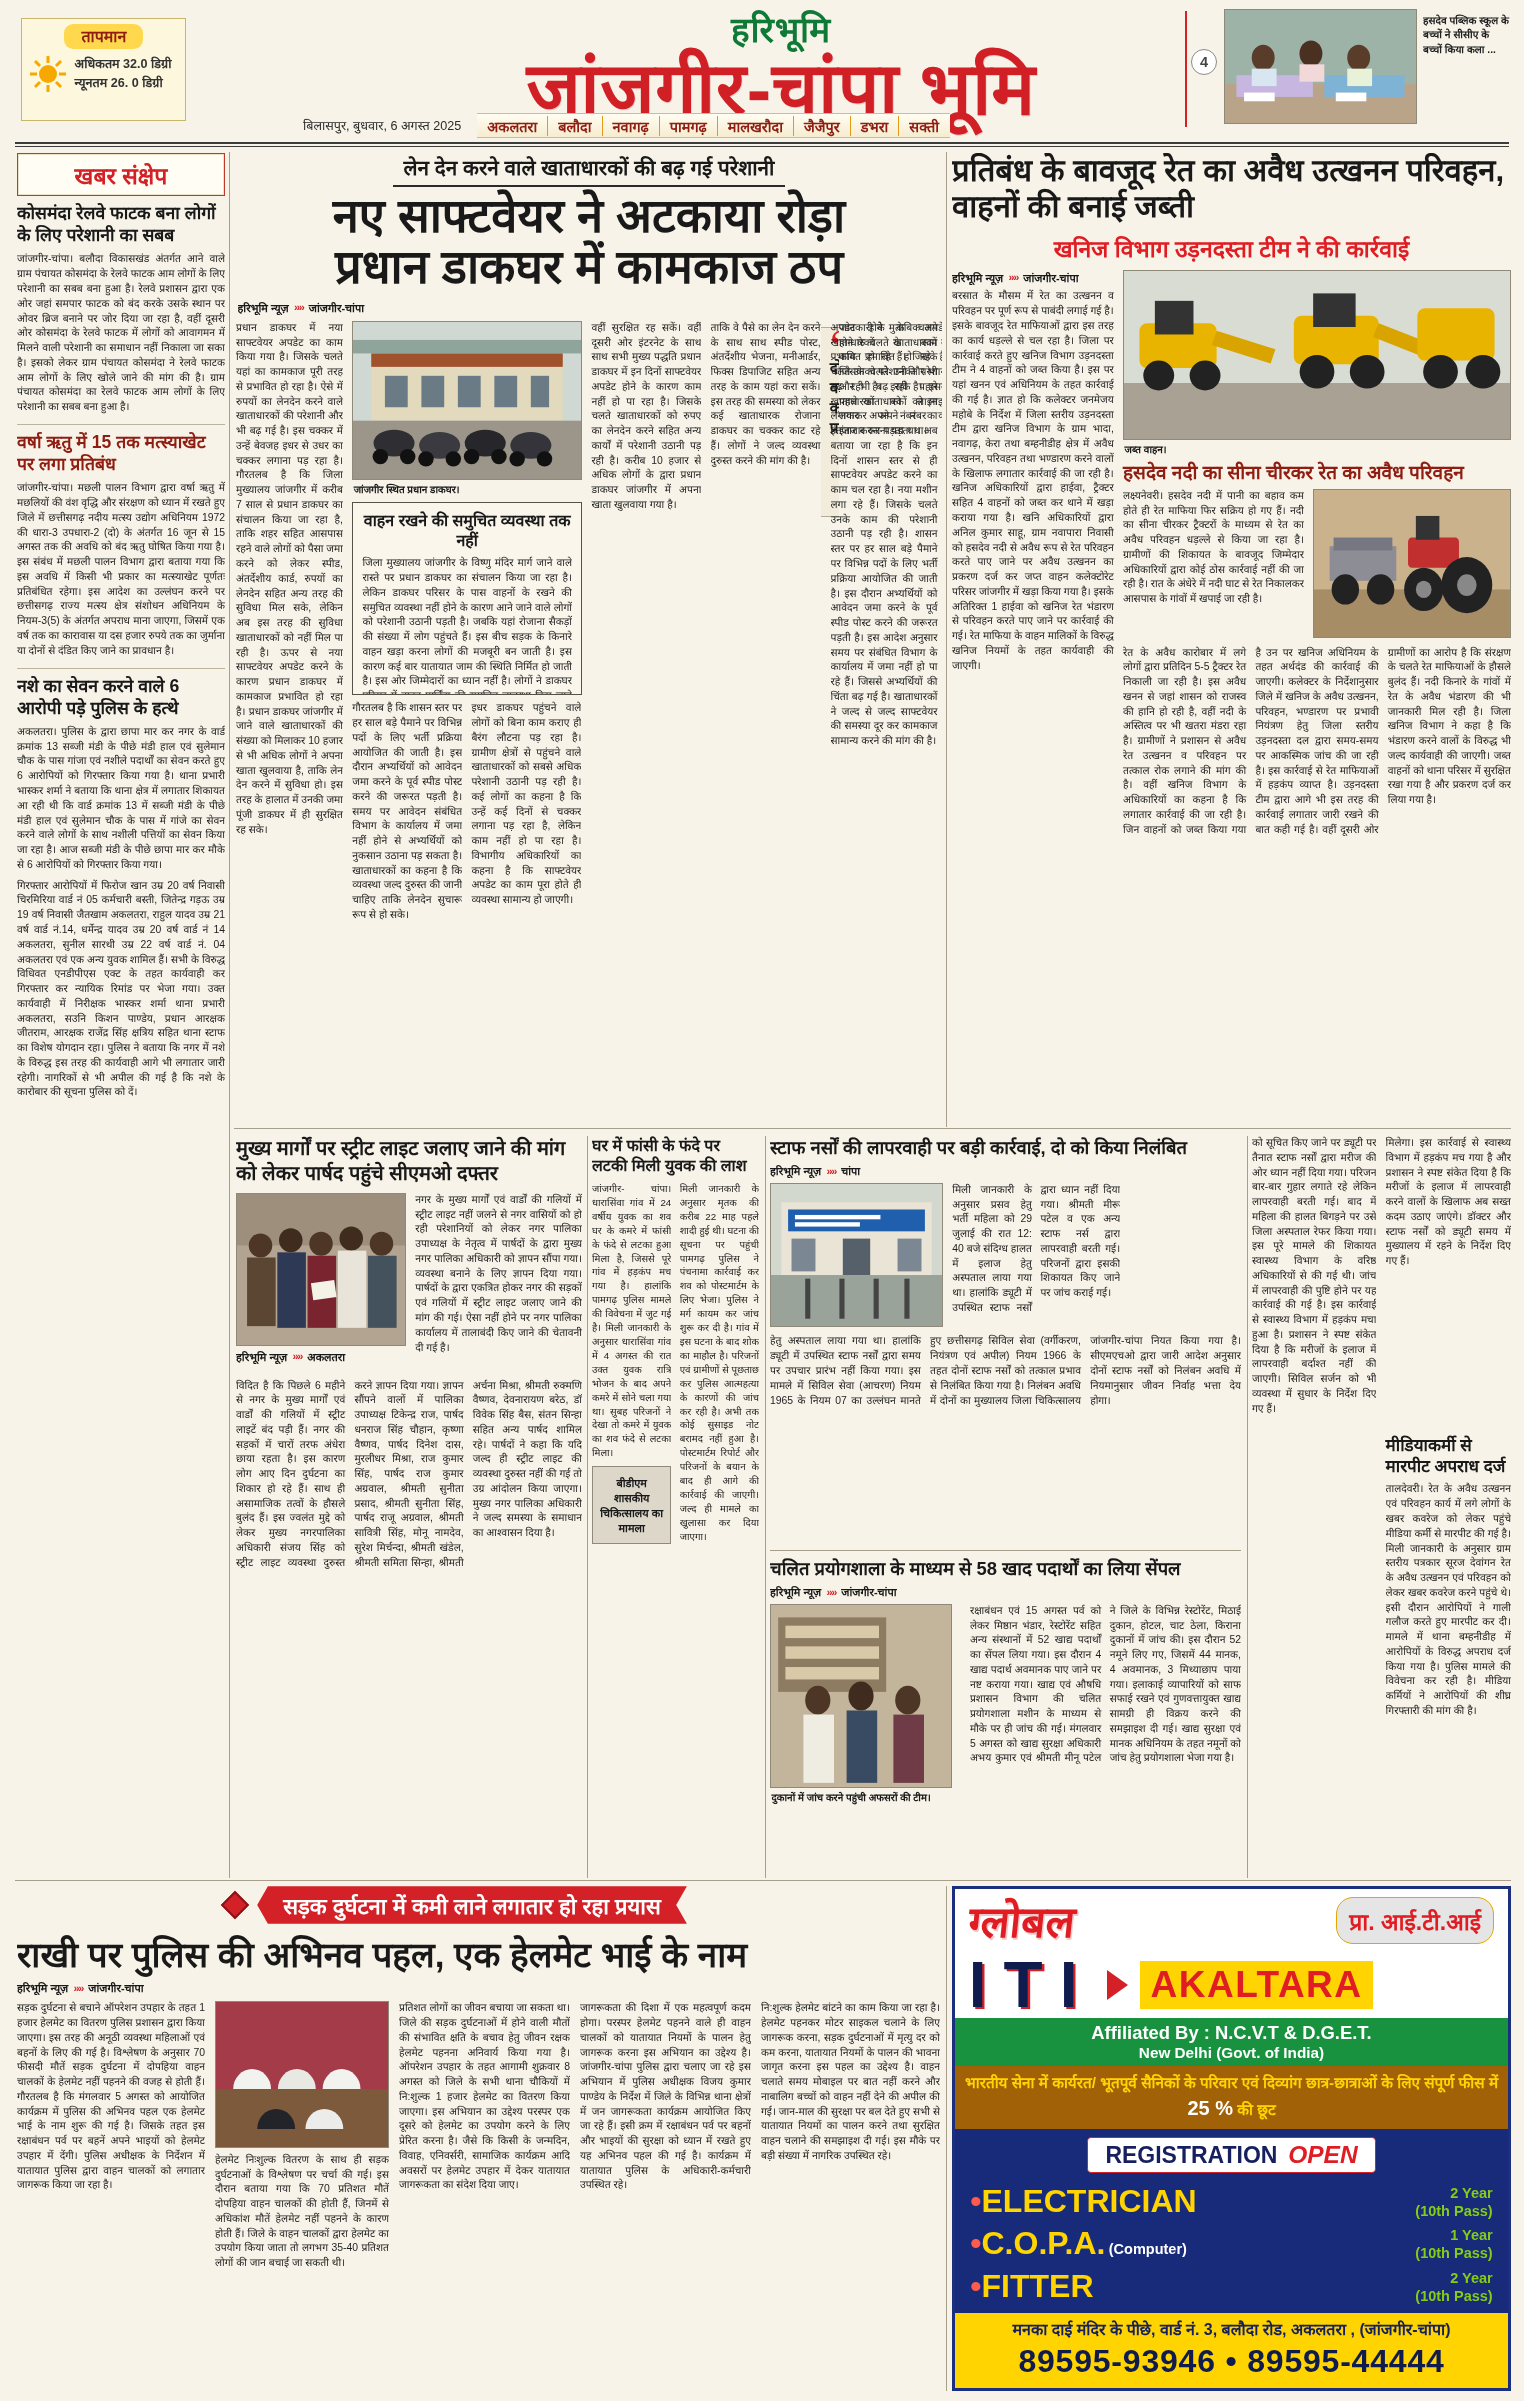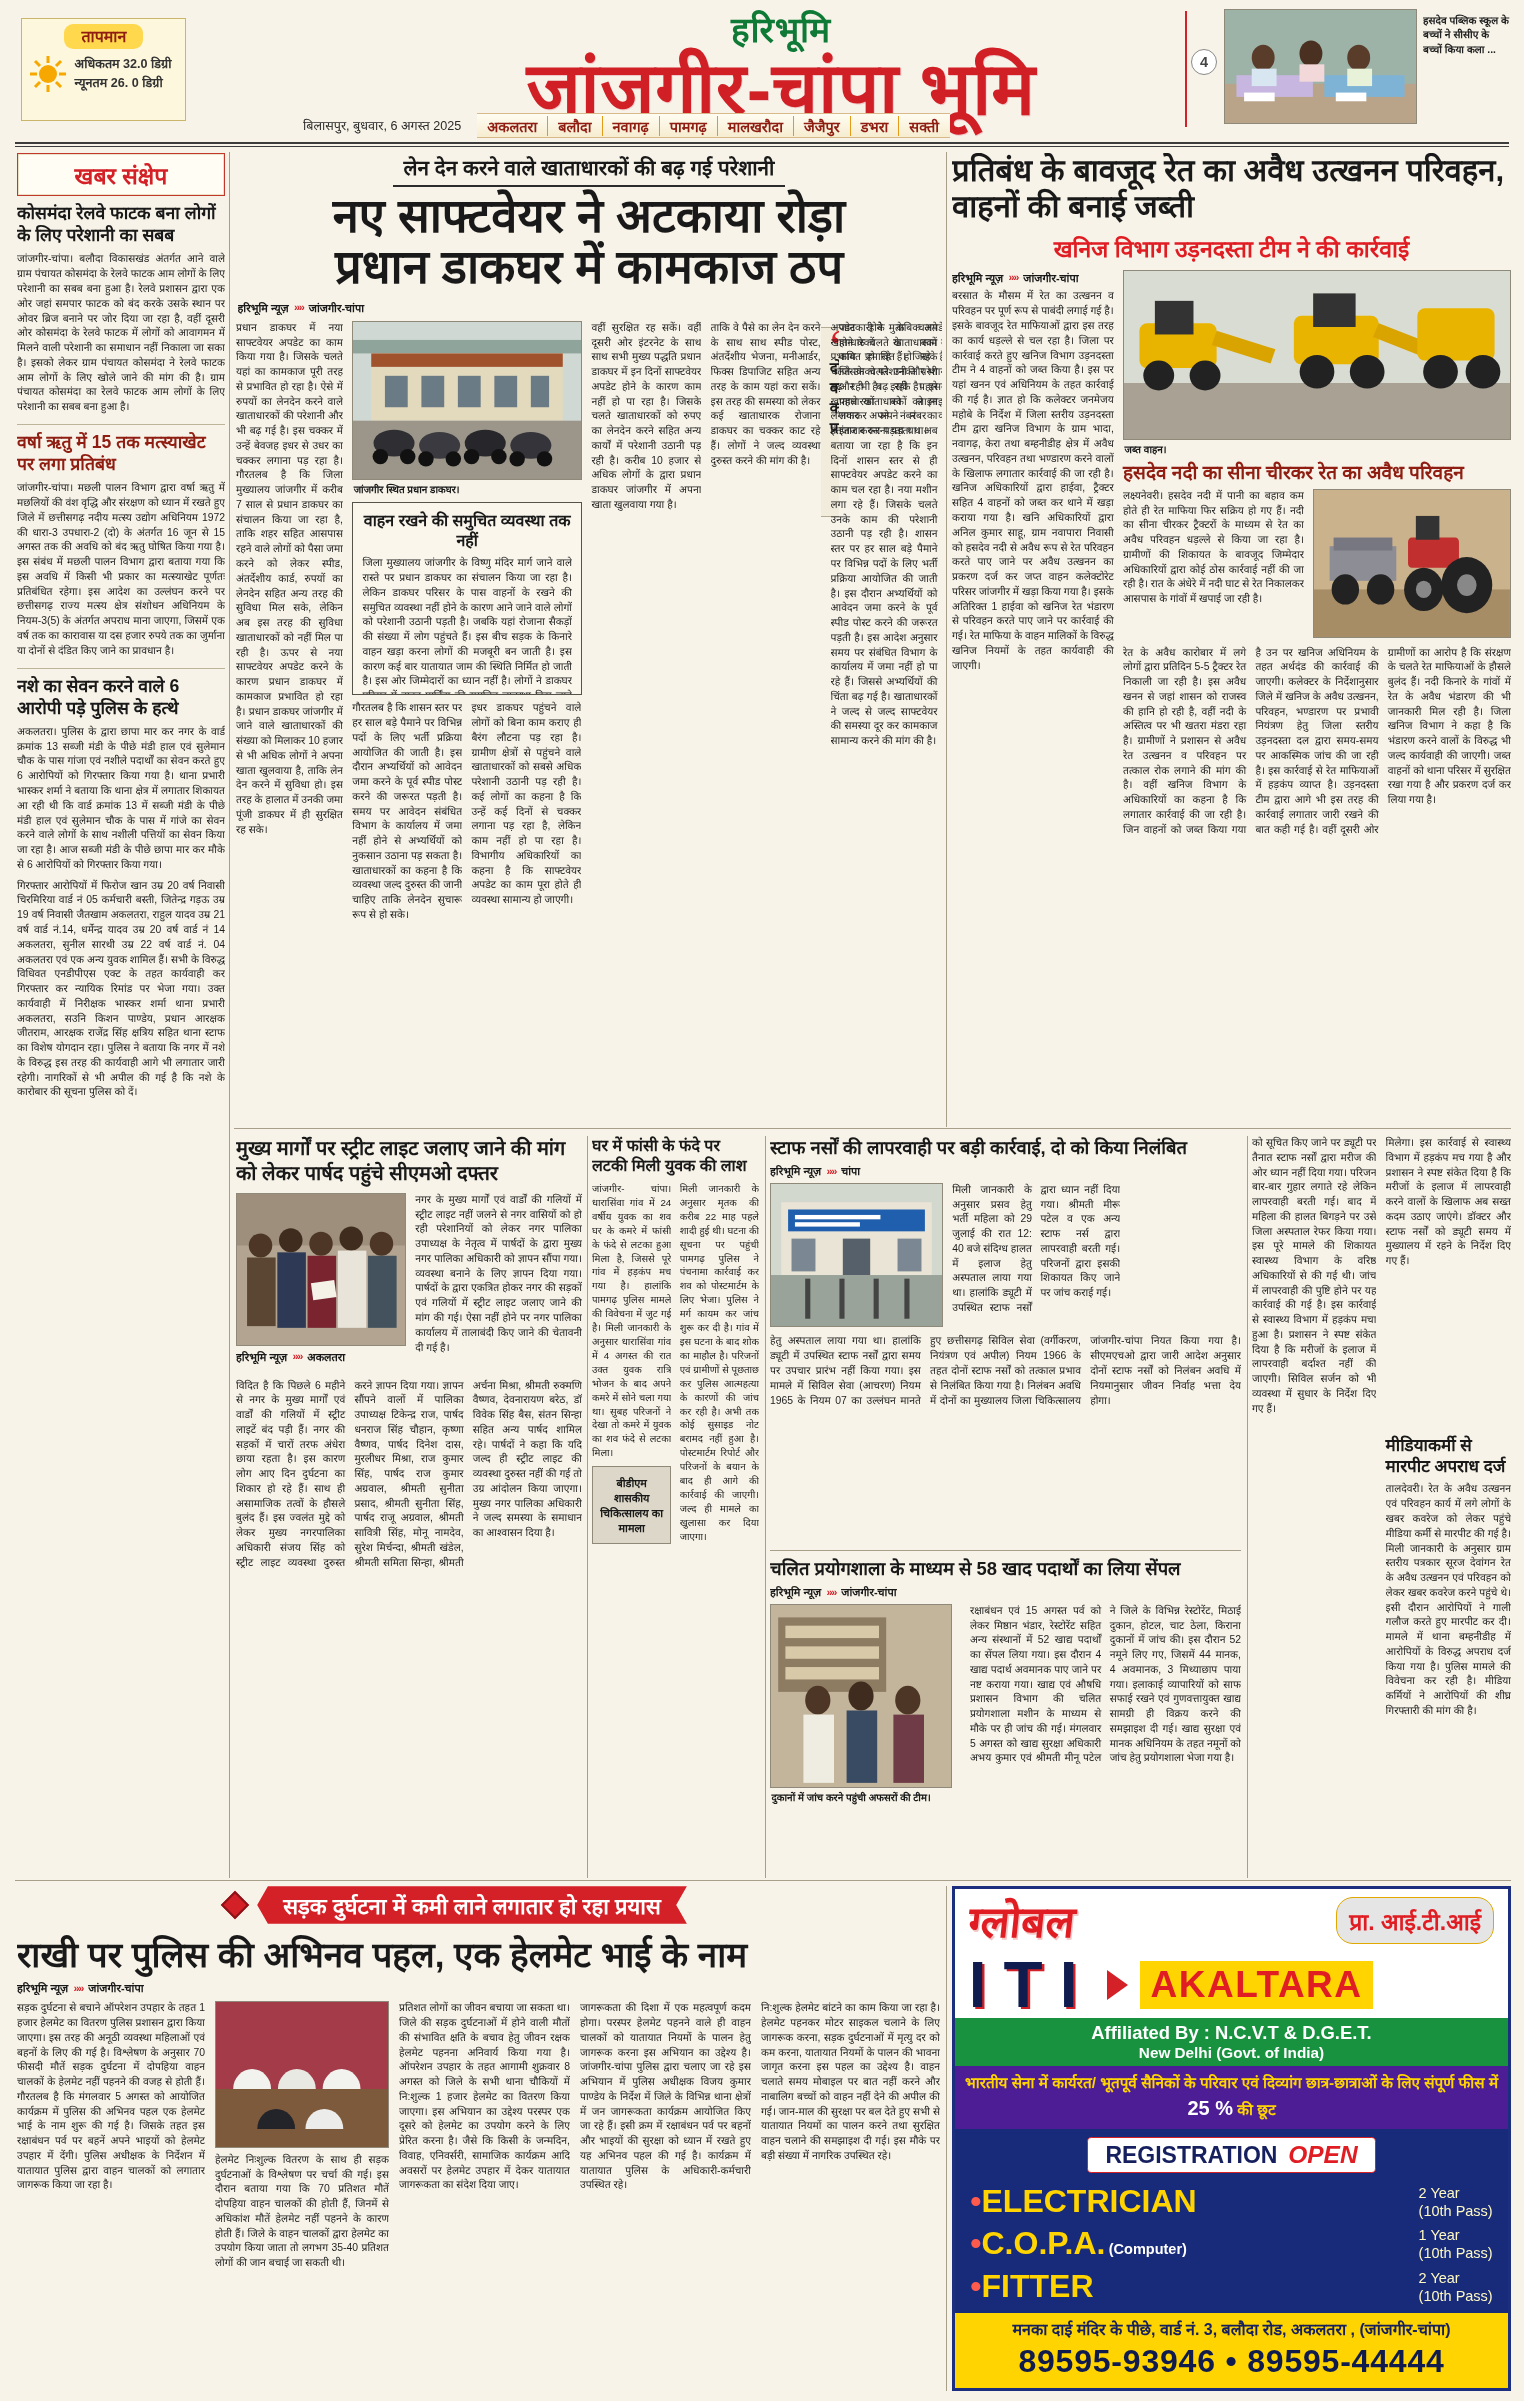--- a/index.html
+++ b/index.html
@@ -78,32 +78,32 @@
   .ad-top { height:67px; display:flex; align-items:center; justify-content:space-between; padding:0 13.8px; }
   .ad-global { font-size:43px; font-weight:800; color:#e01d23; transform:skewX(-6deg); text-shadow:1.5px 1.5px 0 #f4c7c7; }
   .ad-pra { background:#e5e5e5; color:#e01d23; font-size:23px; font-weight:700; padding:6.1px 12.2px; border-radius:17px; border:1.5px solid #e0a800; }
   .ad-iti-row { height:70px; display:flex; align-items:center; gap:12.2px; padding:0 13.8px; }
   .ad-iti { font-size:64px; font-weight:800; color:#101c4e; letter-spacing:17px; line-height:1; text-shadow:2.3px 2.3px 0 #d42027; }
   .tri { width:0; height:0; border-left:21.4px solid #d42027; border-top:15.3px solid transparent; border-bottom:15.3px solid transparent; }
   .ad-akaltara { background:#ffd400; color:#e01d23; font-size:37px; font-weight:800; padding:3.1px 10.7px; letter-spacing:1.5px; }
   .ad-green { background:#18923f; color:#fff; text-align:center; padding:3.8px 3.1px; }
   .ad-green .l1 { font-size:18.4px; font-weight:800; }
   .ad-green .l2 { font-size:15.3px; font-weight:700; }
-  .ad-offer { background:#4c1d95; color:#ffd400; text-align:center; font-size:15.3px; font-weight:800; padding:6.1px 9.2px; line-height:1.45; }
+  .ad-offer { background:#a16207; color:#ffd400; text-align:center; font-size:15.3px; font-weight:800; padding:6.1px 9.2px; line-height:1.45; }
   .ad-offer .disc { color:#fff; font-size:20px; }
   .ad-body { background:#182b7a; flex:1; padding:7.7px 15.3px 4.6px 15.3px; }
   .ad-reg { background:#fff; border:1.5px solid #d42027; border-radius:4.6px; width:max-content; margin:0 auto 7.7px auto;
             padding:3.1px 17px; display:flex; gap:10.7px; align-items:baseline; }
   .ad-reg .r1 { color:#16205e; font-size:23px; font-weight:800; }
   .ad-reg .r2 { color:#e01d23; font-size:24.5px; font-weight:800; font-style:italic; }
   .course-row { display:flex; justify-content:space-between; align-items:center; padding:3.1px 0; }
   .course-name { color:#ffd400; font-size:32px; font-weight:800; line-height:1.05; }
   .course-name::before { content:"\2022 "; color:#ff5b4d; }
   .course-sub { color:#fff; font-size:14.5px; font-weight:700; }
-  .course-dur { color:#fef9c3; font-size:14.5px; font-weight:400; line-height:1.25; white-space:nowrap; }
+  .course-dur { text-align:right; color:#84cc16; font-size:14.5px; font-weight:700; line-height:1.25; white-space:nowrap; }
   .ad-bottom { background:#ffd400; text-align:center; padding:6.1px 7.7px 7.7px 7.7px; }
   .ad-address { color:#16205e; font-size:16px; font-weight:800; line-height:1.35; }
   .ad-phones { color:#101c4e; font-size:32px; font-weight:800; letter-spacing:0.8px; margin-top:3.1px; }
 </style>
 </head>
 <body>
 
 <div class="page">
 
   <div class="abs temp-box" style="left:21.4px;top:18.4px;width:165px;height:103px;">

